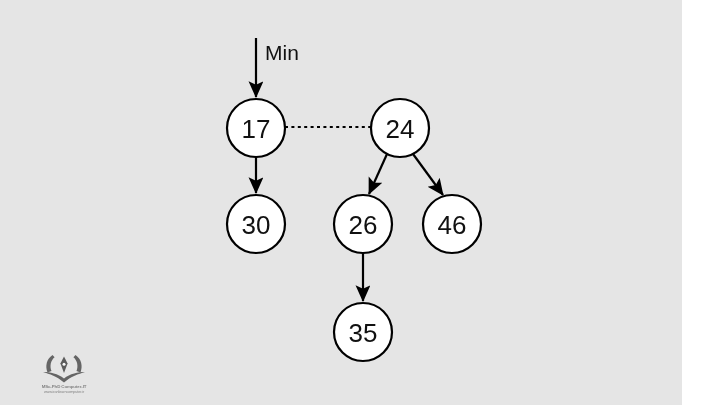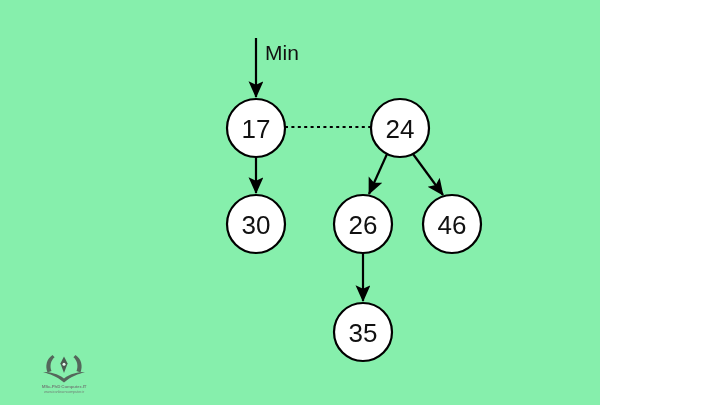--- a/index.html
+++ b/index.html
@@ -2,23 +2,23 @@
 <html><head>
 <meta charset="utf-8">
 <style>
   html, body {
     margin: 0;
     padding: 0;
     background: #ffffff;
   }
   #canvas {
     position: relative;
-    width: 600px;
+    width: 682px;
     height: 405px;
-    background: #86efac;
+    background: #e5e5e5;
     overflow: hidden;
     font-family: "Liberation Sans", sans-serif;
   }
   #diagram-svg {
     position: absolute;
     left: 0;
     top: 0;
     width: 720px;
     height: 405px;
   }

